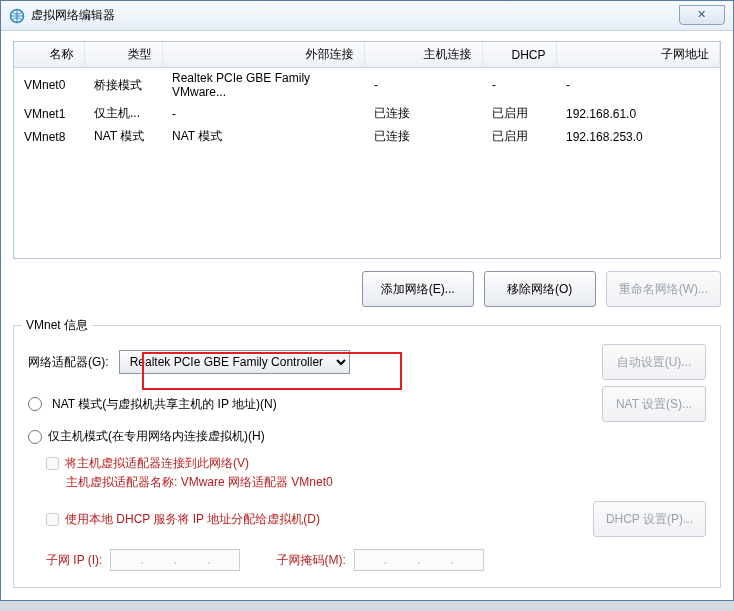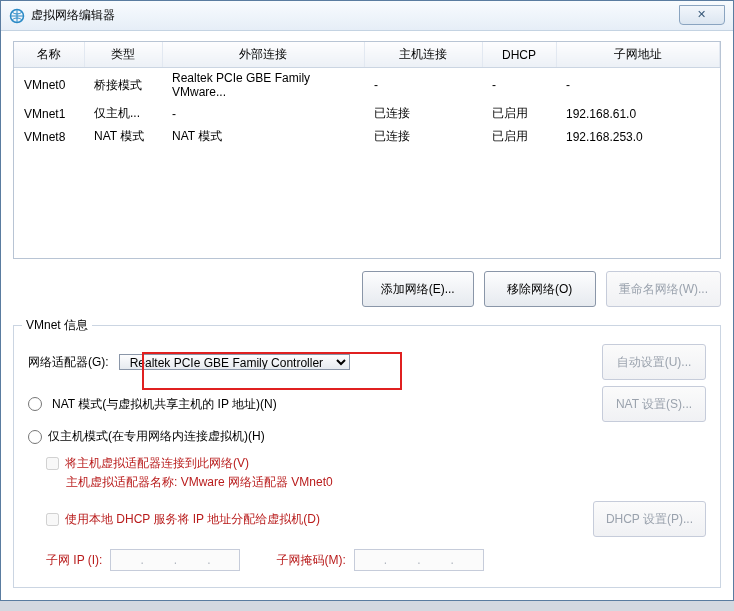--- a/index.html
+++ b/index.html
@@ -6,32 +6,32 @@
 body { margin: 0; background: #d4d8e0; width: 734px; height: 611px; overflow: hidden; }
 .window { background: #fff; border: 1px solid #5a7ca0; position: relative; }
 .titlebar { height: 30px; background: linear-gradient(#f8fbfe, #e6eef7); border-bottom: 1px solid #c4d3e2; display: flex; align-items: center; padding: 0 8px; }
 .titlebar-icon { width: 16px; height: 16px; margin-right: 6px; }
 .titlebar-text { flex: 1; }
 .close-btn { width: 46px; height: 20px; border: 1px solid #8aa4c0; border-radius: 0 0 4px 4px; background: linear-gradient(#f2f6fb, #dce6f1); display: flex; align-items: center; justify-content: center; cursor: pointer; margin-top: -2px; }
 .close-glyph { font-family: Arial; font-size: 11px; color: #3a5a7a; letter-spacing: 1px; }
 .content { padding: 10px 12px 0 12px; }
 .table-box { border: 1px solid #b8c4d4; background: #fff; height: 218px; overflow: auto; }
 table { width: 100%; border-collapse: collapse; }
-thead th { text-align: center; font-weight: normal; padding: 4px 10px; background: linear-gradient(#fdfdfe, #ecf0f6); border-bottom: 1px solid #cbd5e2; border-right: 1px solid #e2e8f1; }
+thead th { text-align: right; font-weight: normal; padding: 4px 10px; background: linear-gradient(#fdfdfe, #ecf0f6); border-bottom: 1px solid #cbd5e2; border-right: 1px solid #e2e8f1; }
 tbody td { padding: 3px 10px; }
 .action-row { display: flex; gap: 10px; justify-content: flex-end; margin: 12px 0 18px 0; }
 .btn { min-width: 112px; height: 36px; border: 1px solid #8a96a8; border-radius: 3px; background: linear-gradient(#fdfdfe, #e6eaef); padding: 16px 12px; cursor: pointer; display: inline-flex; align-items: center; justify-content: center; }
 .btn:disabled, .btn.disabled { color: #9aa2ad; border-color: #c6ccda; background: linear-gradient(#fbfbfb, #f0f1f4); cursor: default; }
 .fieldset { border: 1px solid #cbd5e2; padding: 12px 14px 16px 14px; margin-bottom: 12px; position: relative; }
 .legend { position: absolute; top: -9px; left: 8px; background: #fff; padding: 0 4px; }
 .radio-row { display: flex; align-items: center; margin: 6px 0 10px 0; gap: 6px; }
 input[type=radio] { width: 14px; height: 14px; margin: 0; }
 .indent { margin-left: 18px; display: flex; align-items: center; gap: 6px; margin-bottom: 12px; }
 .select-wrap { position: relative; flex: 1; max-width: 446px; }
-select { width: 100%; height: 16px; border: 1px solid #8a96a8; background: linear-gradient(#fdfdfe, #e6eaef); padding: 0 6px; }
+select { width: 100%; height: 24px; border: 1px solid #8a96a8; background: linear-gradient(#fdfdfe, #e6eaef); padding: 0 6px; }
 .highlight-box { position: absolute; border: 2px solid #e02020; left: 142px; top: 352px; width: 260px; height: 38px; pointer-events: none; }
 .row-spread { display: flex; align-items: center; gap: 10px; margin: 6px 0; }
 .row-spread .spacer { flex: 1; }
 .cb-row { display: flex; align-items: center; gap: 6px; margin: 4px 0 2px 18px; }
 input[type=checkbox] { width: 13px; height: 13px; margin: 0; }
 .muted { color: #b91c1c; }
 .sub-note { margin-left: 38px; margin-bottom: 10px; }
 .ip-row { display: flex; align-items: center; gap: 8px; margin-top: 12px; margin-left: 18px; }
 .ip-field { display: inline-flex; border: 1px solid #c6ccda; height: 22px; align-items: center; background: #fbfbfb; }
 .ip-oct { width: 28px; text-align: center; border: none; outline: none; background: transparent; color: #b0b6bf; font-size: 12px; }

